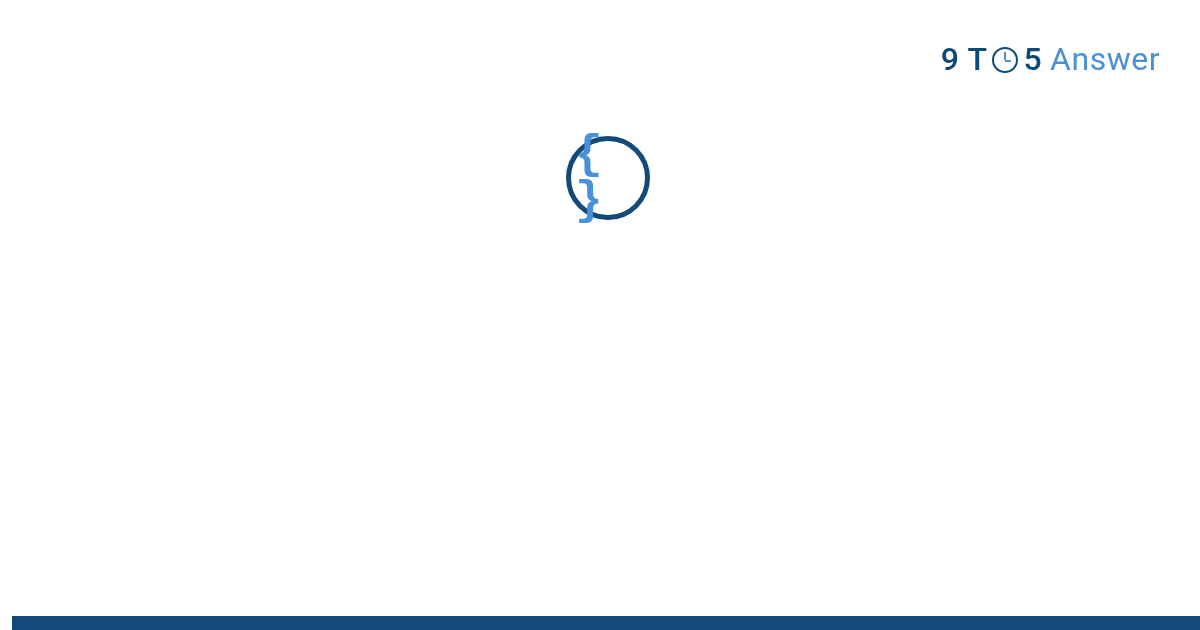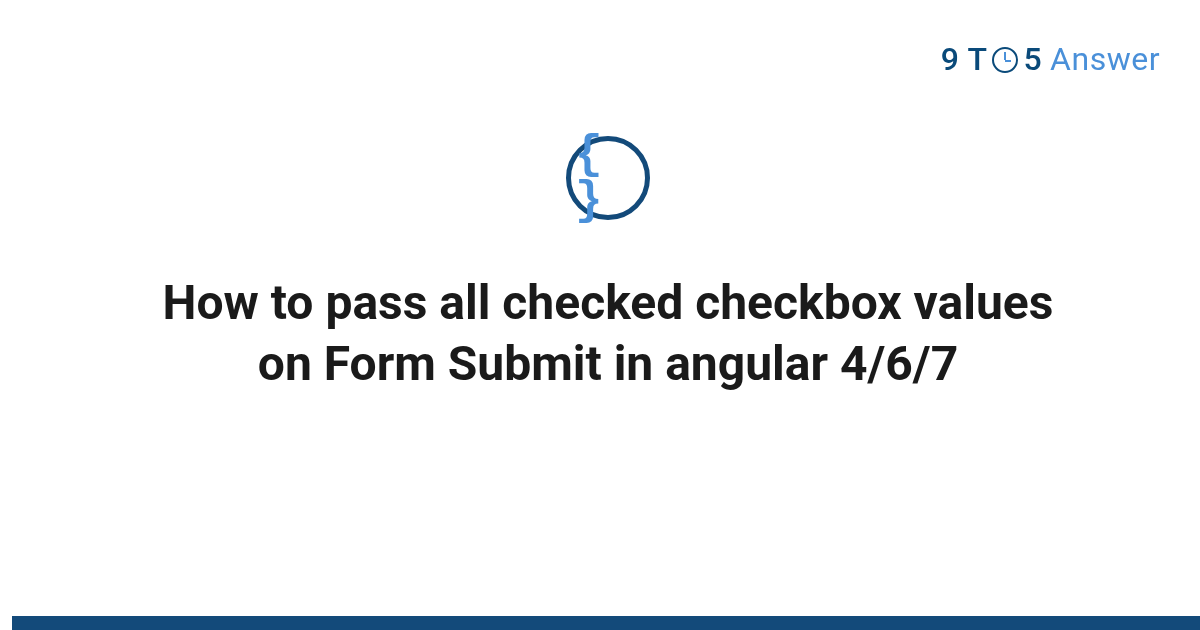--- a/index.html
+++ b/index.html
@@ -115,16 +115,15 @@
 <body>
 
 <div class="logo">
   <span class="nine">9</span><span class="t">T</span><span class="clock"></span><span class="five">5</span><span class="answer">Answer</span>
 </div>
 
 <div class="center-content">
   <div class="topic-icon">
     <span class="braces">{ }</span>
   </div>
-  <h1 class="title">How to pass all checked checkbox values on Form Submit in angular 4/6/7</h1>
 </div>
 
 <div class="footer-bar"></div>
 
 </body></html>

